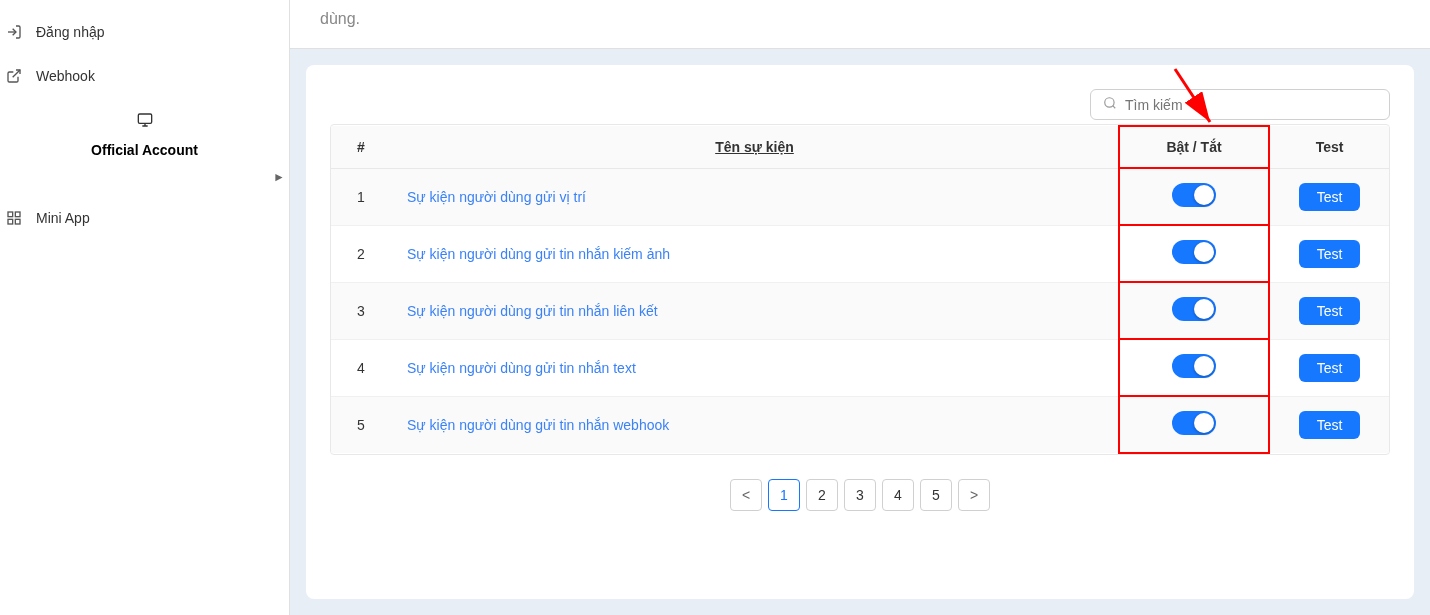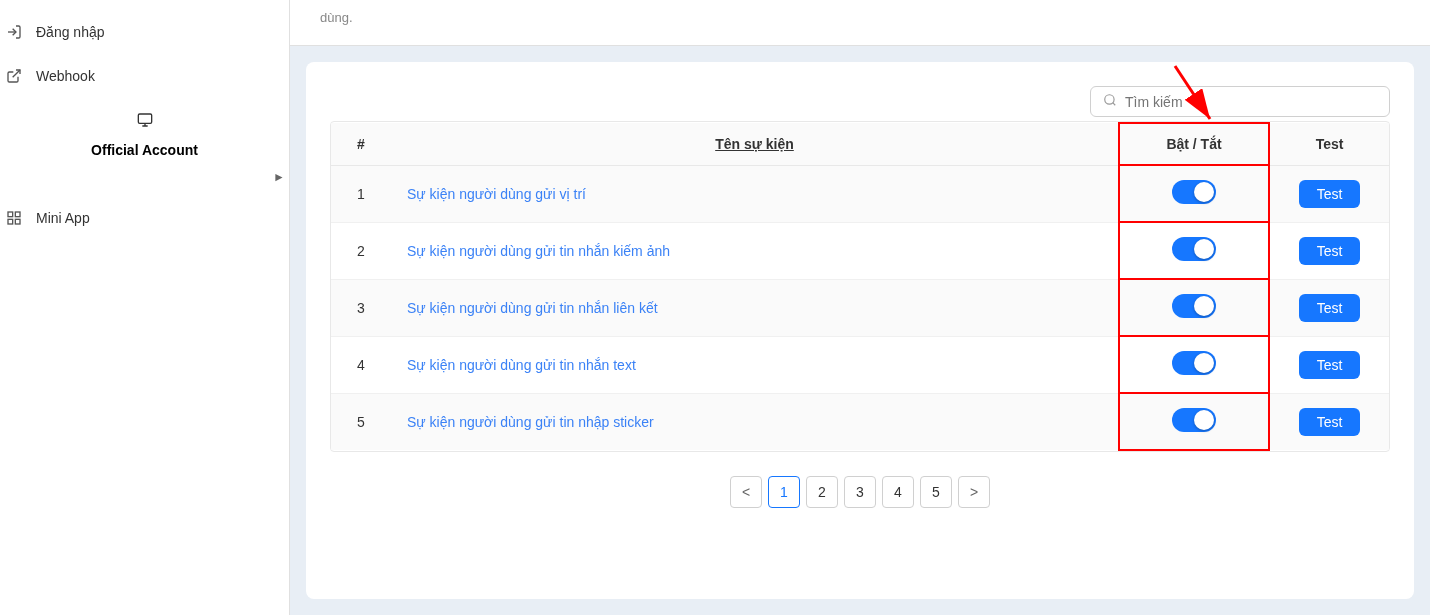--- a/index.html
+++ b/index.html
@@ -55,21 +55,21 @@
     }
 
     
     .top-partial {
       background: #fff;
       padding: 10px 30px 20px;
       border-bottom: 1px solid #e0e0e0;
     }
     .top-partial p {
       color: #888;
-      font-size: 13px;
+      font-size: 16px;
     }
 
     
     .webhook-section {
       background: #fff;
       margin: 16px;
       border-radius: 8px;
       padding: 24px;
       flex: 1;
     }
@@ -374,21 +374,21 @@
           <div class="toggle-thumb"></div>
         </div>
       </label>
     </td>
     <td class="col-test">
       <button class="test-btn">Test</button>
     </td>
   </tr>
               <tr>
     <td class="col-hash">5</td>
-    <td class="col-event">Sự kiện người dùng gửi tin nhập sticker</td>
+    <td class="col-event">Sự kiện người dùng gửi tin nhắn webhook</td>
     <td class="col-toggle col-toggle-highlight">
       <label class="toggle">
         <div class="toggle-track">
           <div class="toggle-thumb"></div>
         </div>
       </label>
     </td>
     <td class="col-test">
       <button class="test-btn">Test</button>
     </td>

